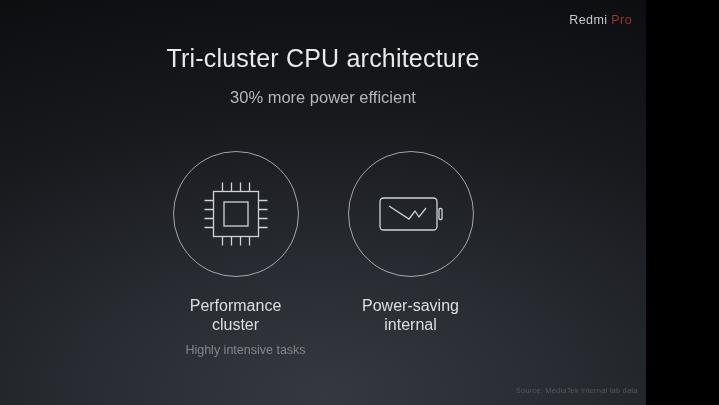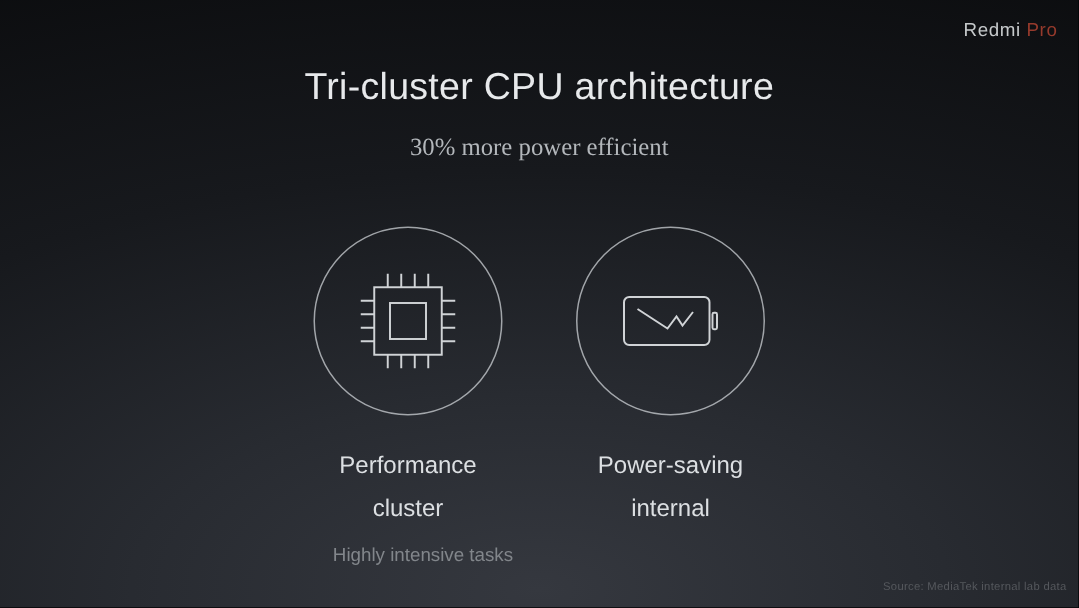--- a/index.html
+++ b/index.html
@@ -1,18 +1,18 @@
 <!DOCTYPE html>
 <html><head>
 <meta charset="utf-8">
 <style>
   html, body { margin: 0; padding: 0; background: #000; }
   .slide {
     position: relative;
-    width: 719px;
+    width: 646px;
     height: 405px;
     overflow: hidden;
     font-family: "Liberation Sans", sans-serif;
     background-color: #0a0b0d;
     background-image: radial-gradient(ellipse 135% 115% at 50% 97%,
       #35383f 0%, #282b31 28%, #17191d 60%, #0a0b0d 100%);
   }
   .brand {
     position: absolute;
     top: 13px; right: 14px;
@@ -30,21 +30,20 @@
     letter-spacing: 0.2px;
     color: #e7e9eb;
   }
   .subtitle {
     position: absolute;
     top: 88px; left: 0; right: 0;
     text-align: center;
     font-size: 16.5px;
     font-weight: 400;
     color: #b3b7bb;
-    font-family: Liberation Serif, serif;
   }
   .clusters {
     position: absolute;
     top: 151px; left: 0; right: 0;
     display: flex;
     justify-content: center;
   }
   .cluster {
     width: 175px;
     display: flex;
@@ -57,21 +56,21 @@
     border: 1px solid rgba(206,210,214,0.75);
     border-radius: 50%;
     display: flex;
     align-items: center;
     justify-content: center;
   }
   .icon-svg { display: block; }
   .cluster-label {
     margin-top: 19px;
     font-size: 16px;
-    line-height: 29px;
+    line-height: 19px;
     text-align: center;
     color: #dcdfe2;
     white-space: pre-line;
   }
   .cluster-tasks {
     margin-top: 9px;
     font-size: 12.5px;
     color: #82868b;
     text-align: center;
     margin-left: 20px;

